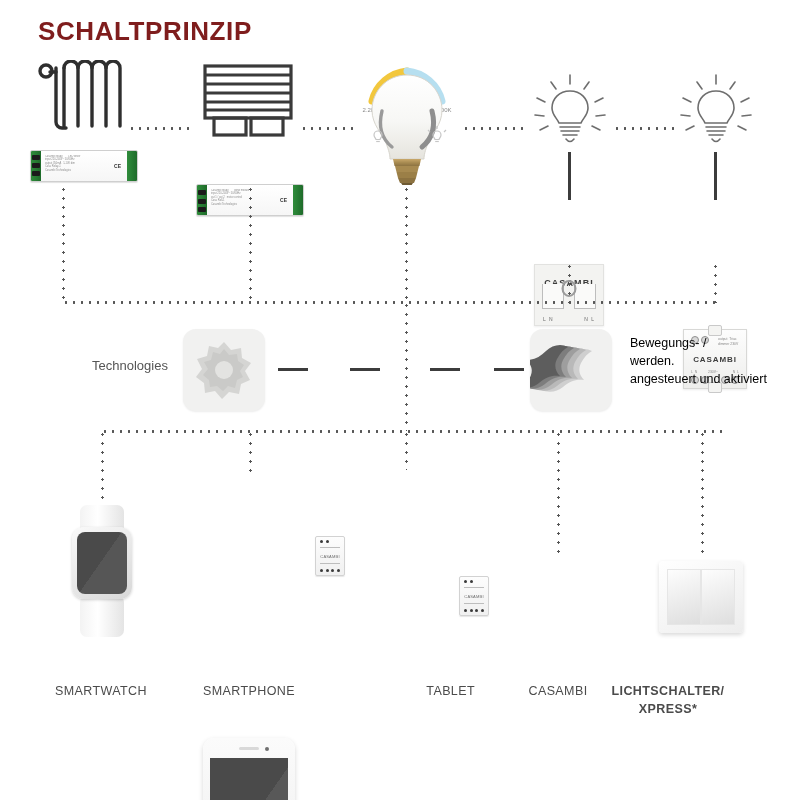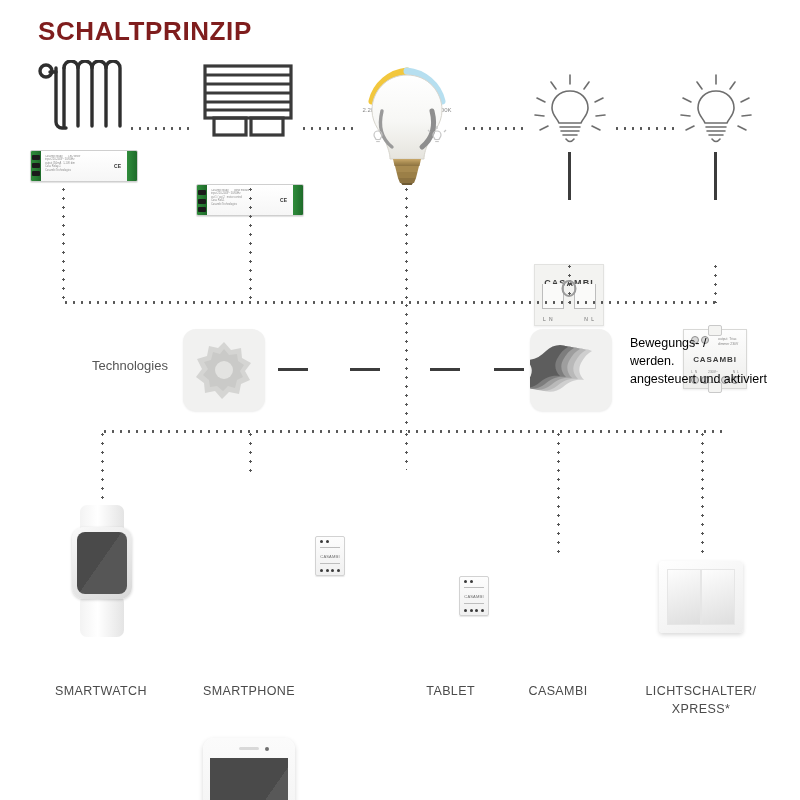--- a/index.html
+++ b/index.html
@@ -462,18 +462,18 @@
   <div class="abs devlabel" style="left:179px;top:682px;width:140px;">SMARTPHONE</div>
 
   <div class="abs devlabel" style="left:335px;top:682px;width:140px;text-align:right;">TABLET</div>
 
   <div class="abs devlabel" style="left:488px;top:682px;width:140px;">CASAMBI</div>
 
   <div class="abs switch-frame" style="left:659px;top:561px;width:84px;height:72px;box-sizing:border-box;">
     <div class="rocker"></div>
     <div class="rocker"></div>
   </div>
-  <div class="abs devlabel" style="left:631px;top:682px;width:140px;">
+  <div class="abs devlabel" style="left:598px;top:682px;width:140px;font-weight:bold;">
     <div>LICHTSCHALTER/</div>
     <div>XPRESS*</div>
   </div>
 
 </div>
 
 </body></html>

